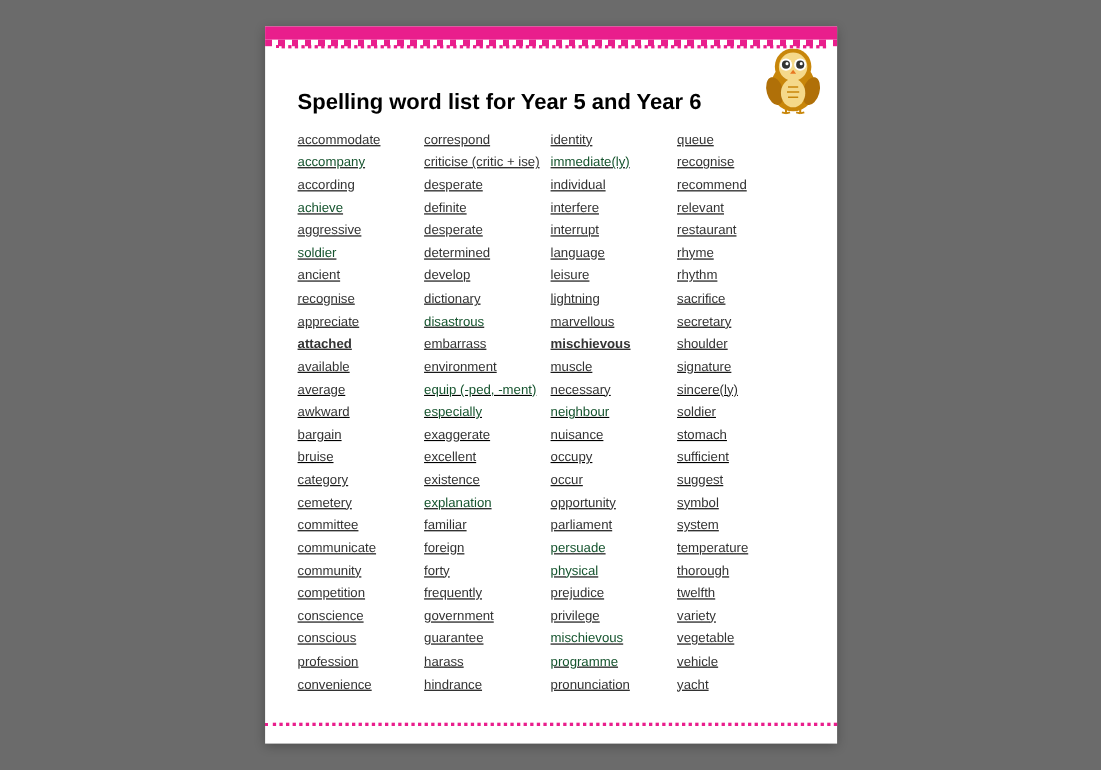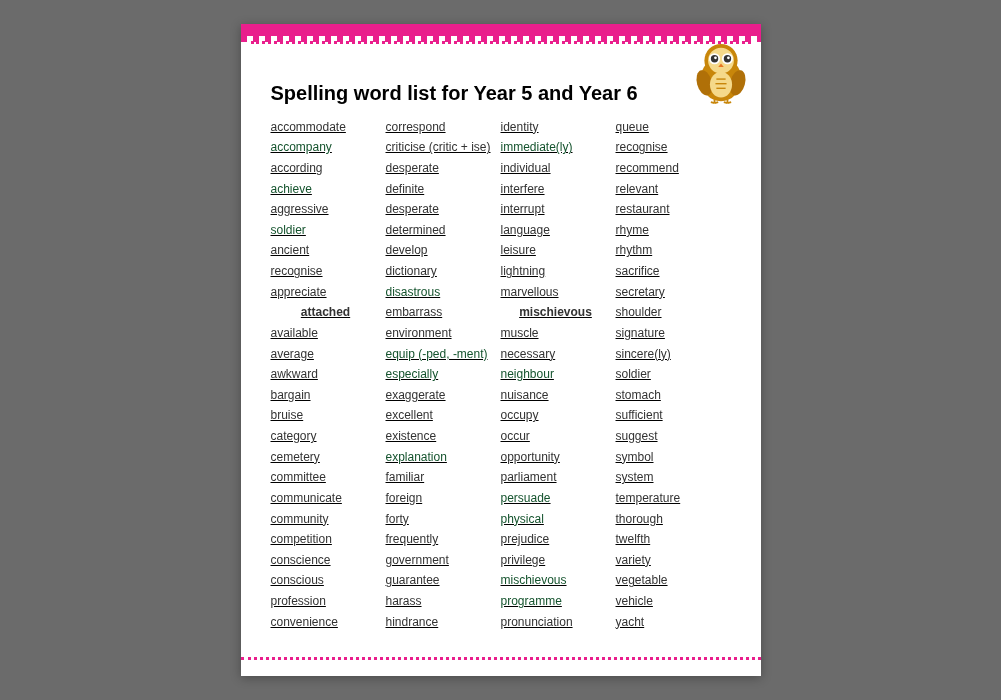--- a/index.html
+++ b/index.html
@@ -74,21 +74,20 @@
     .col {
       padding-right: 5px;
       text-decoration: underline;
     }
     .word {
       display: block;
       color: #333;
     }
     .word.bold {
       font-weight: bold;
-      text-align: center;
     }
     .word.pink {
       color: #14532d;
     }
     .bottom-section {
       margin-top: 15px;
       border-top: 3px dotted #e91e8c;
       padding: 8px 30px;
       display: flex;
       justify-content: space-between;

